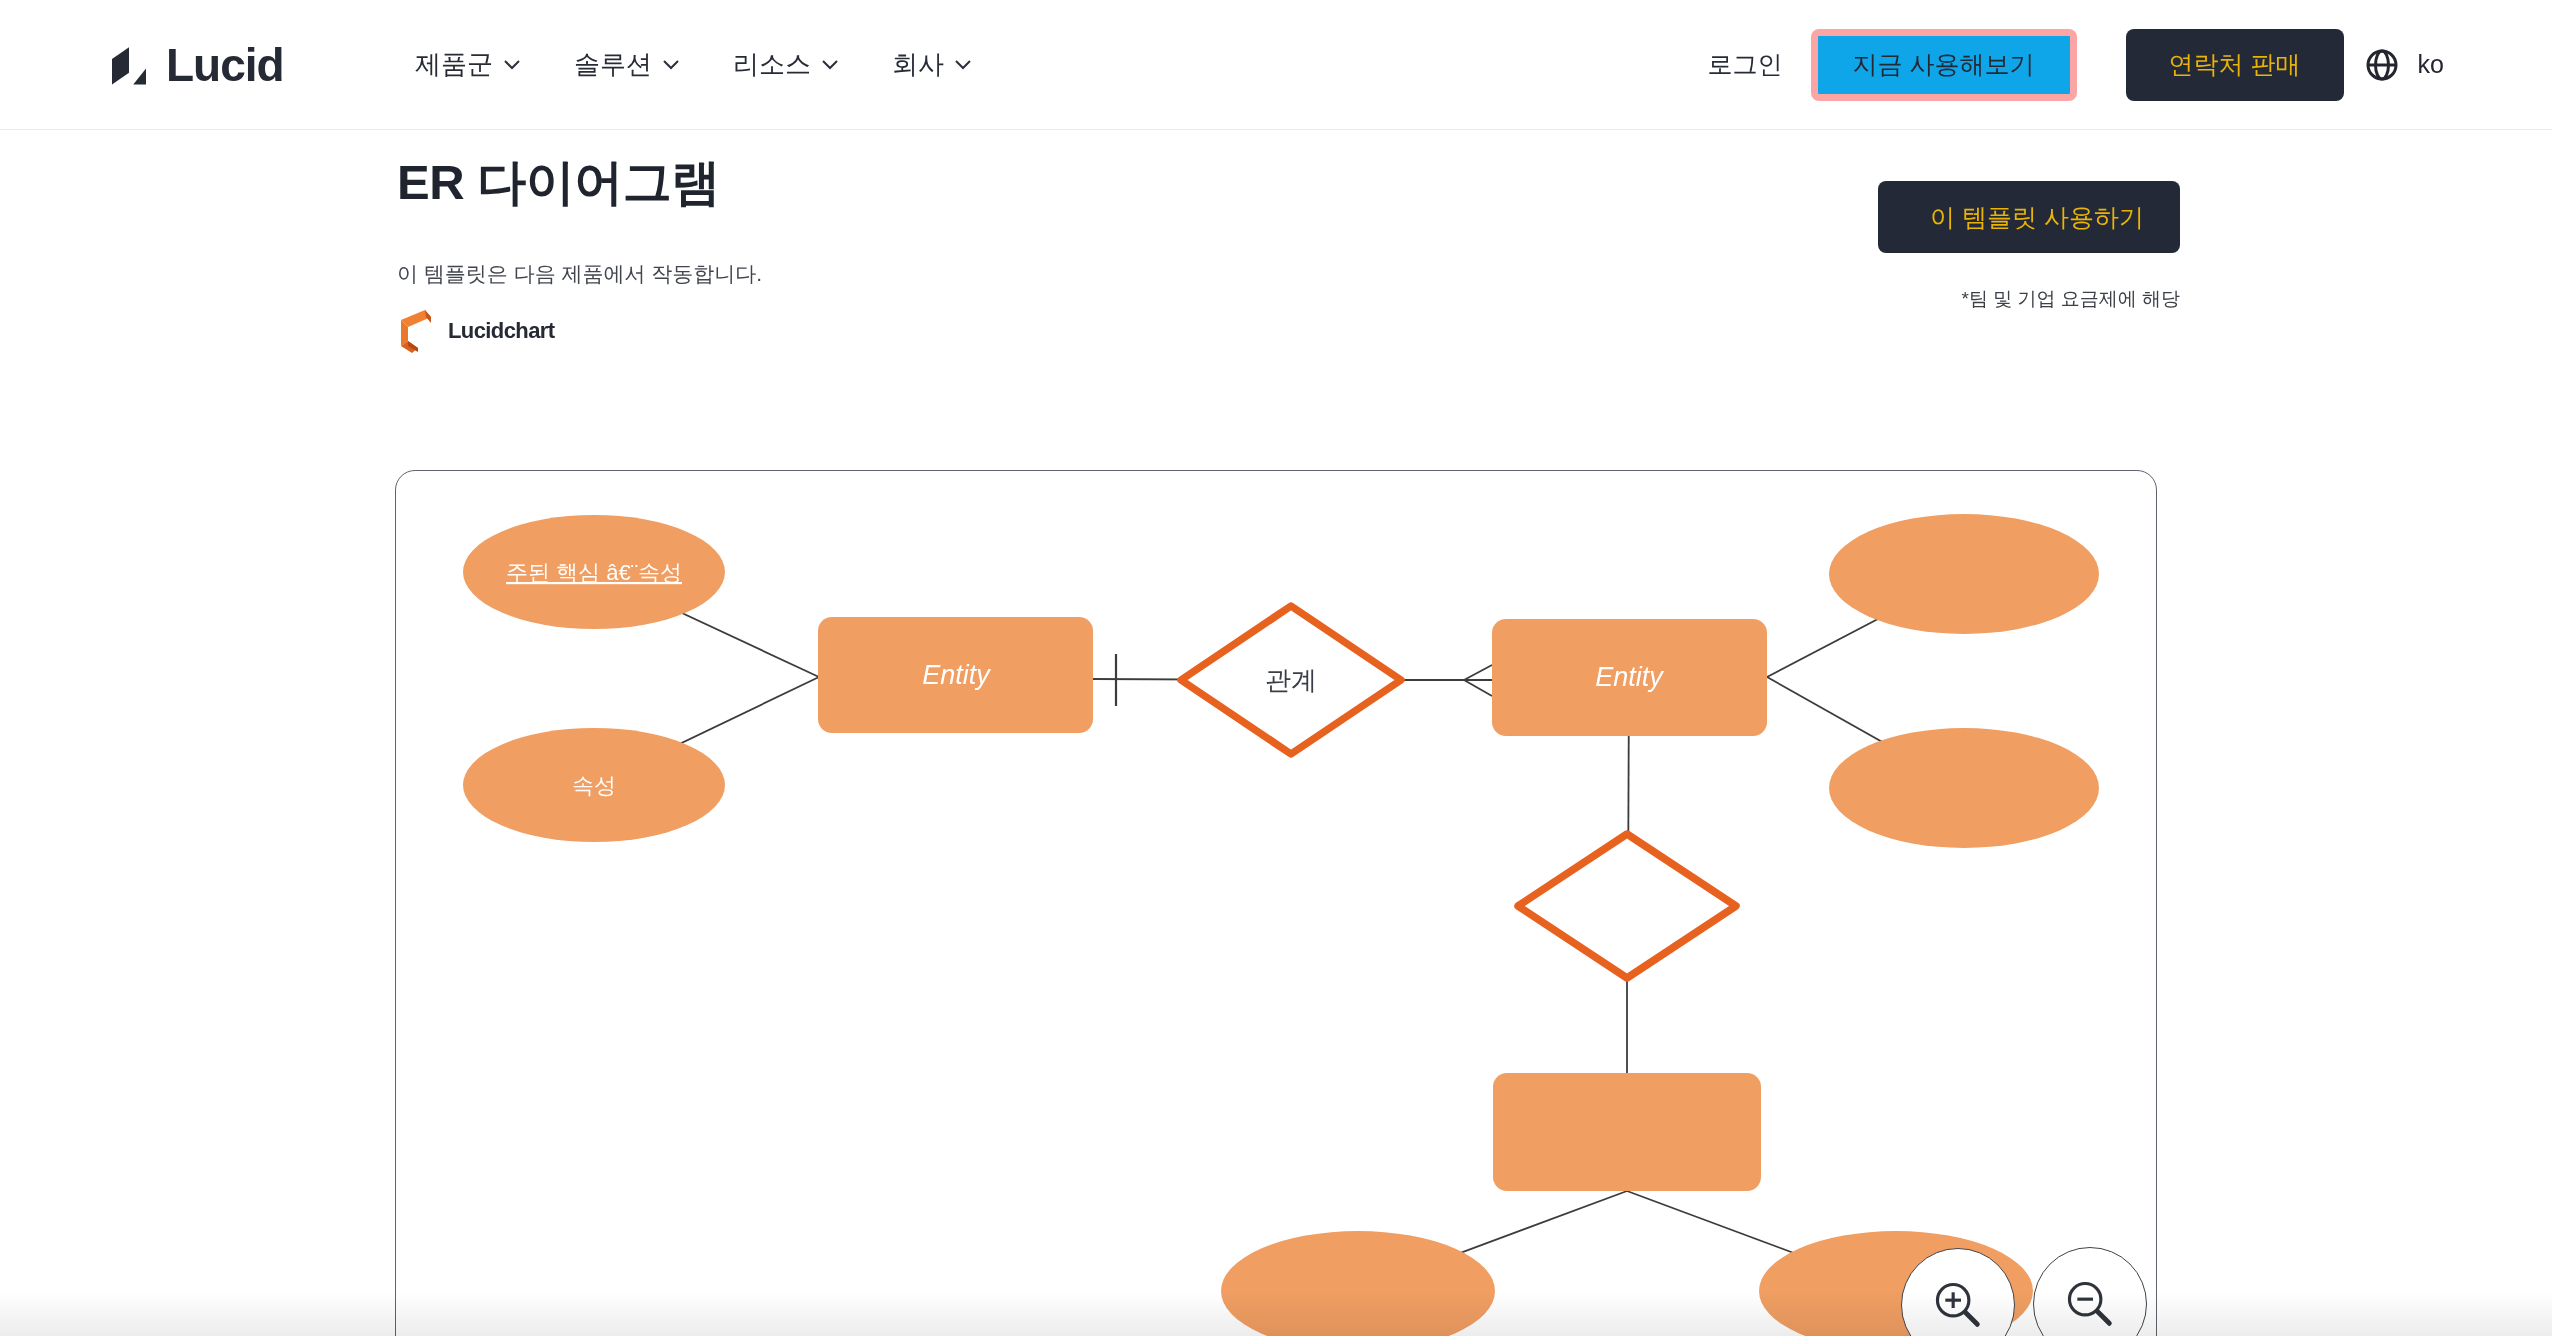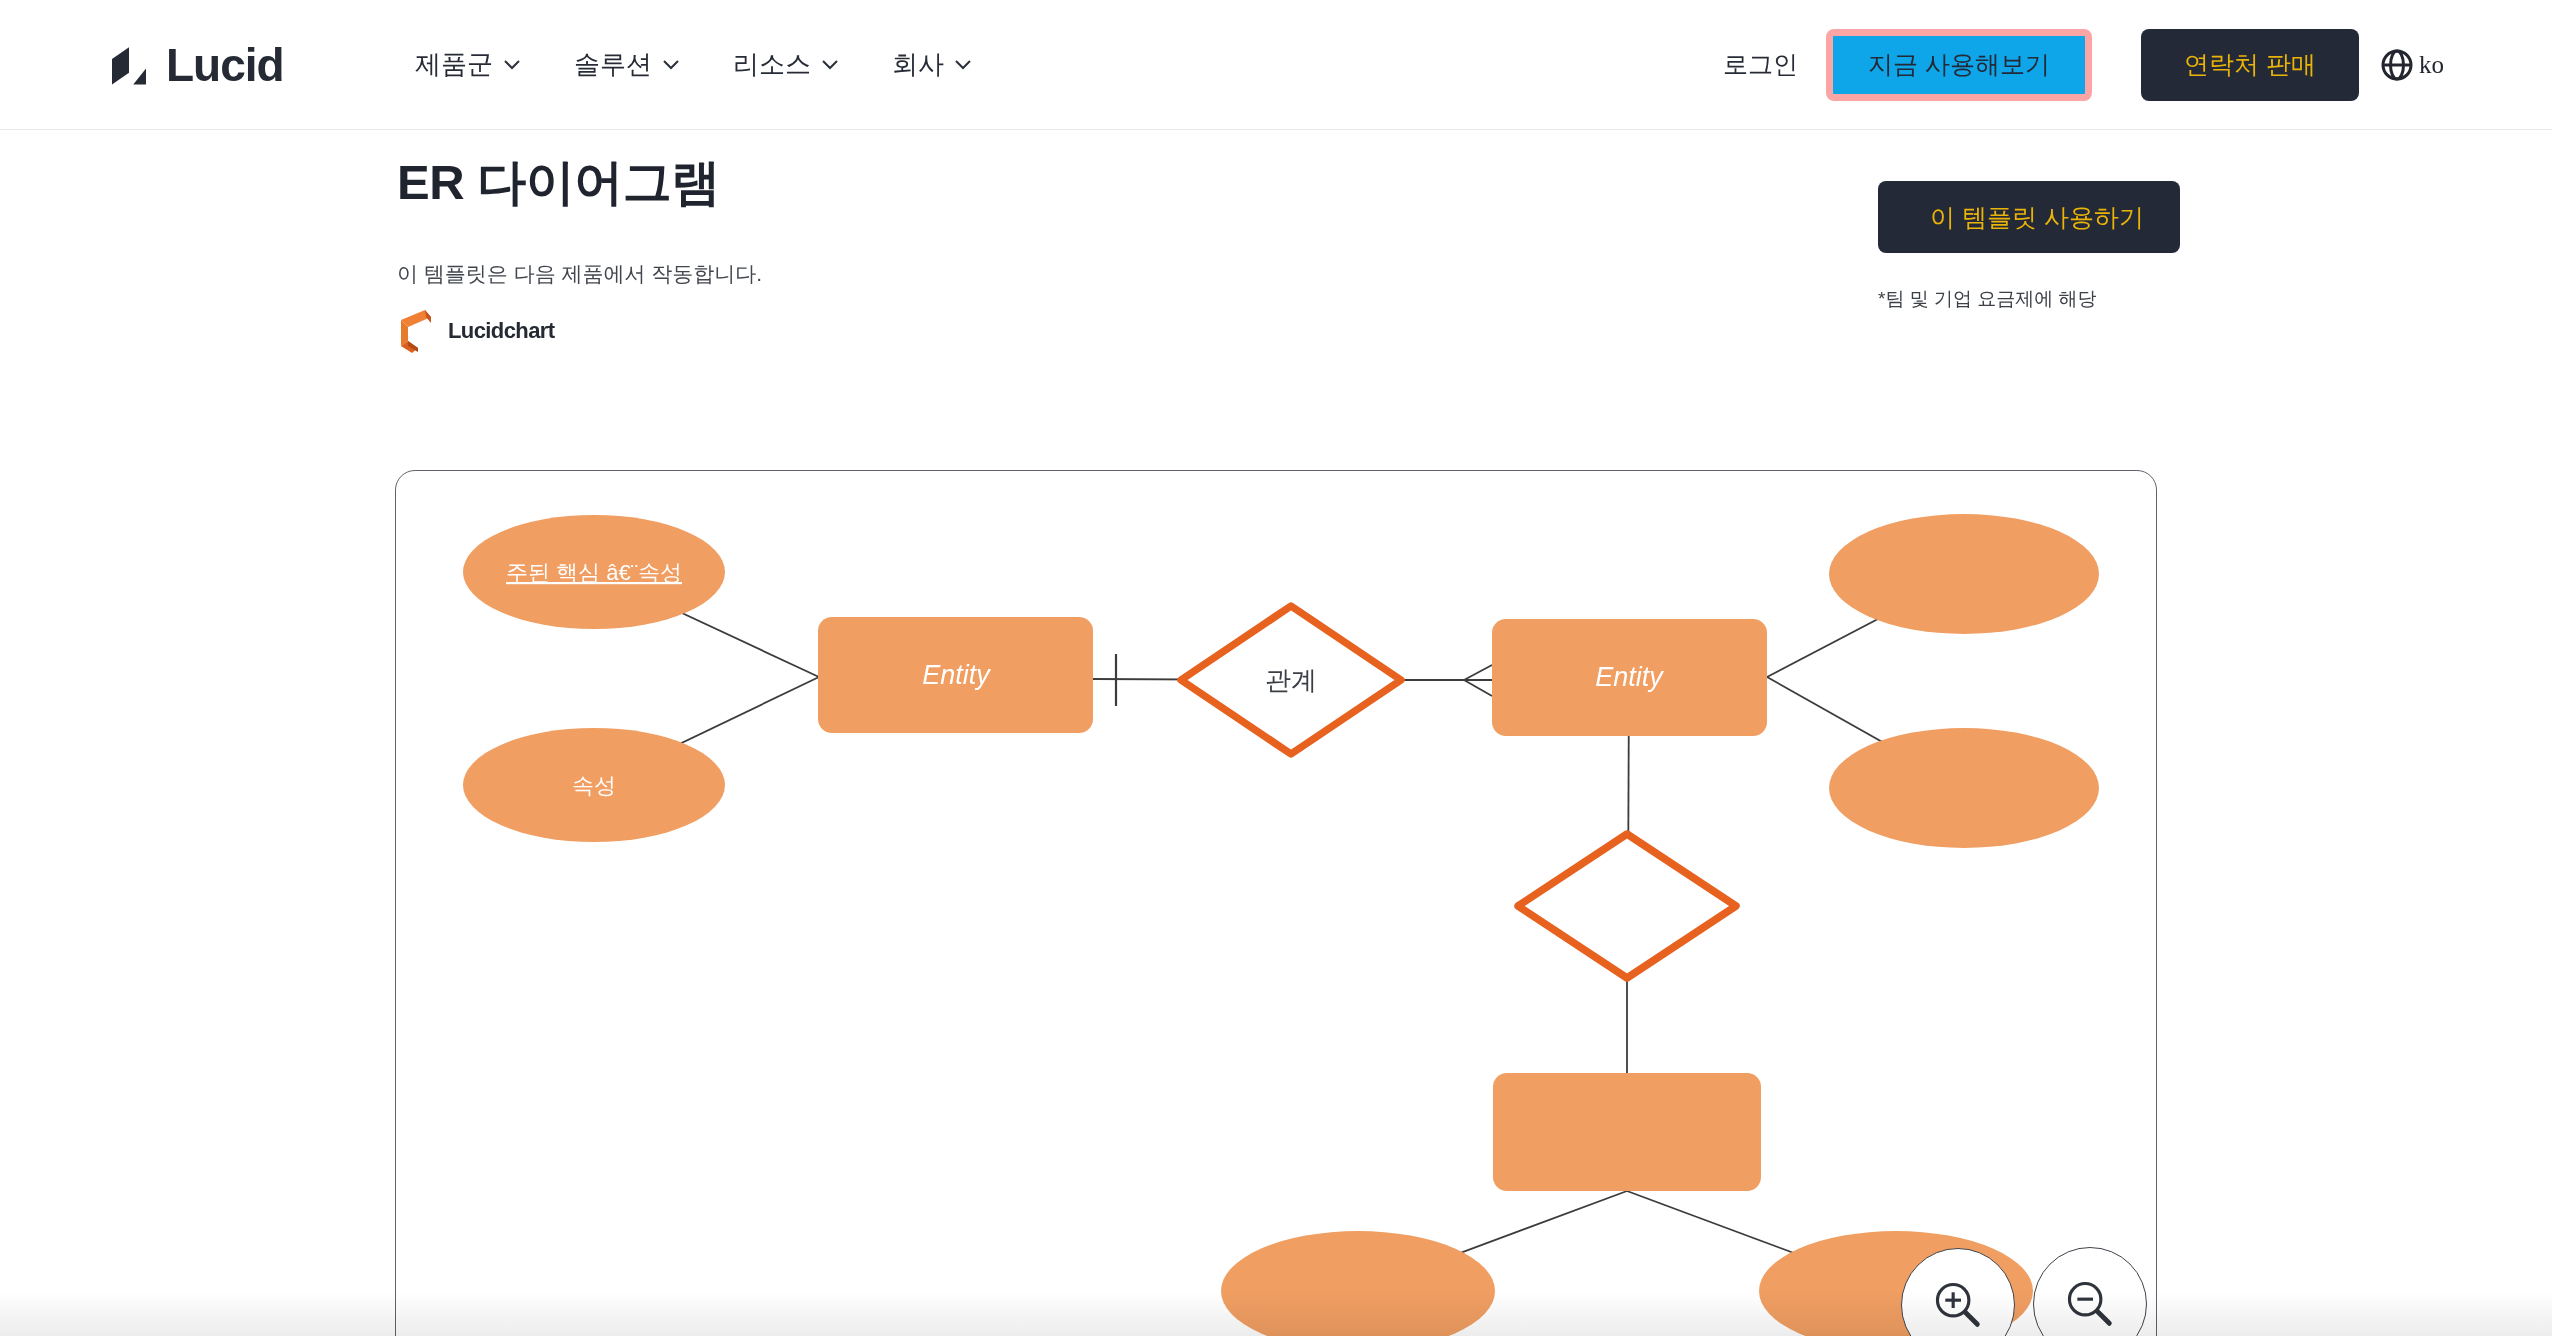--- a/index.html
+++ b/index.html
@@ -17,33 +17,33 @@
   .nav-item { display:flex; align-items:center; gap:11px; font-size:26px; color:#262b36;
               font-weight:500; cursor:pointer; white-space:nowrap; }
   .nav-right { position:absolute; right:108px; display:flex; align-items:center; }
   .login-link { font-size:25px; color:#262b36; font-weight:500; cursor:pointer; margin-right:28px; }
   .btn { display:flex; align-items:center; justify-content:center; border-radius:8px;
          font-size:25px; font-weight:500; cursor:pointer; white-space:nowrap; }
   .btn-outline { width:266px; height:72px; background:#0ea5e9; border:7px solid #fca5a5;
                  color:#232936; margin-right:49px; }
   .btn-dark { background:#232936; color:#eab308; border:none; }
   .nav-contact { width:218px; height:72px; margin-right:21px; }
-  .locale { display:flex; align-items:center; gap:5px; cursor:pointer;font-family:Liberation Serif, serif; }
+  .locale { display:flex; align-items:center; gap:19px; cursor:pointer; }
   .locale-text { font-size:25px; color:#23262e; }
 
   
   .page-title { position:absolute; left:397px; top:150px; font-size:49px; color:#20242e;
                 font-weight:700; letter-spacing:-0.5px; }
   .page-title .t-prefix { font-weight:900; }
   .subtitle { position:absolute; left:397px; top:260px; font-size:21px; color:#41454d; }
   .product-logo { position:absolute; left:396px; top:308px; display:flex; align-items:center;
                   gap:10px; cursor:pointer; }
   .product-logo-text { font-size:22px; font-weight:800; color:#252a33; letter-spacing:-0.6px; }
   .use-template-btn { position:absolute; left:1878px; top:181px; width:302px; height:72px;padding-left:16px; }
-  .plan-note { position:absolute; left:1878px; top:286px; width:302px; text-align:left;
+  .plan-note { position:absolute; left:1878px; top:286px; width:302px; text-align:right;
                font-size:19px; color:#3c4047; }
 
   
   .canvas { position:absolute; left:395px; top:470px; width:1762px; height:900px;
             background:#ffffff; border:1px solid #5f636b; border-radius:20px; overflow:hidden; }
   .canvas svg.diagram { position:absolute; left:0; top:0; }
   .shape-label { font-size:22px; fill:#ffffff; }
   .entity-label { font-size:27px; font-style:italic; fill:#ffffff; }
   .rel-label { font-size:26px; fill:#3a3e45; }
 

